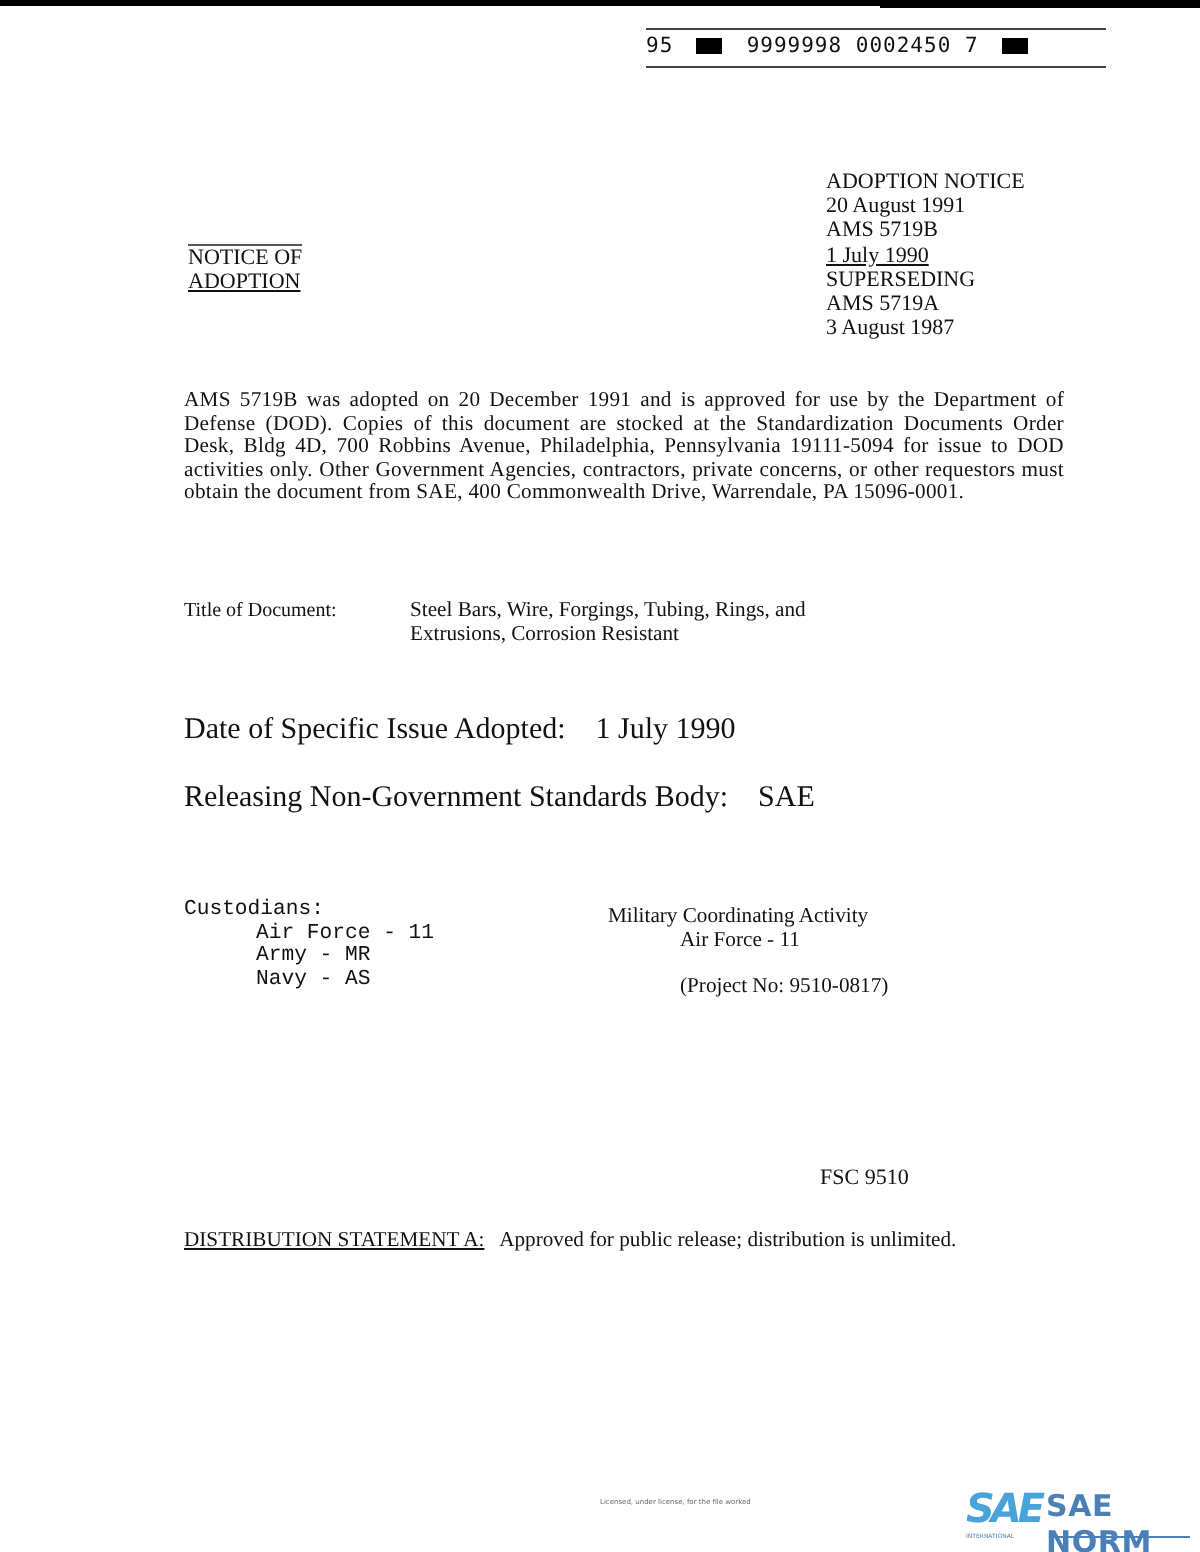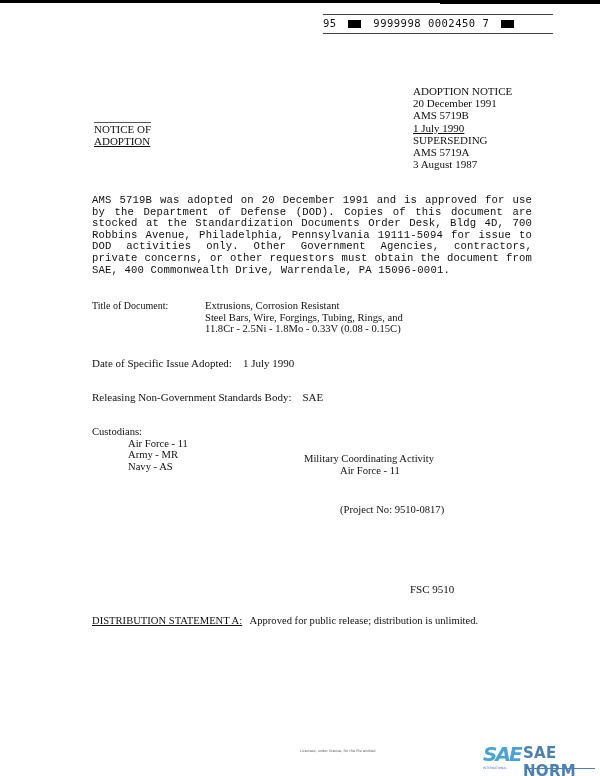--- a/index.html
+++ b/index.html
@@ -12,25 +12,25 @@
   .topbar-r { position: absolute; top: 0; left: 440px; width: 160px; height: 4px; background: #000; }
   .barcode { position: absolute; top: 14px; left: 323px; width: 230px; height: 18px;
     font-family: "DejaVu Sans Mono", monospace; font-size: 10.5px; letter-spacing: 0.5px;
     border-top: 1px solid #444; border-bottom: 1px solid #444; line-height: 16px; white-space: nowrap; }
   .barcode .blk { display: inline-block; width: 13px; height: 8px; background: #000; vertical-align: middle; margin: 0 5px; }
   .abs { position: absolute; white-space: nowrap; }
   .u { text-decoration: underline; }
   .notice { left: 94px; top: 81px; font-size: 11px; line-height: 12px; }
   .notice .l1 { border-top: 1px solid #555; display:inline-block;margin-top:41px; }
   .right-block { left: 413px; top: 85px; font-size: 11px; line-height: 12.2px; }
-  .para { left: 92px; top: 195px; width: 440px; font-size: 10.6px; line-height: 11.6px; white-space: normal; text-align: justify; letter-spacing: 0.15px; font-family: Liberation Mono, monospace; }
+  .para { left: 92px; top: 195px; width: 440px; font-size: 10.6px; line-height: 11.6px; white-space: normal; text-align: justify; letter-spacing: 0.15px; }
   .title-lbl { left: 92px; top: 300px; font-size: 10px; }
   .title-val { left: 205px; top: 300px; font-size: 10.6px; line-height: 11.6px; }
-  .row { font-size: 11px; }
-  .custodians { left: 92px; top: 426px; font-size: 10.6px; line-height: 11.6px; }
+  .row { font-size: 15px; }
+  .custodians { left: 92px; top: 450px; font-size: 10.6px; line-height: 11.6px; font-family: Liberation Mono, monospace; }
   .custodians .ind { padding-left: 36px; }
   .mil { left: 304px; top: 453px; font-size: 10.6px; line-height: 11.6px; }
   .fsc { left: 410px; top: 583px; font-size: 11px; }
   .dist { left: 92px; top: 615px; width: 440px; font-size: 10.6px; line-height: 11.6px; white-space: normal; }
   .footer-small { left: 300px; top: 749px; font-family: "DejaVu Sans", sans-serif; font-size: 3.5px; color: #666; }
   .logo { position: absolute; left: 483px; top: 742px; width: 117px; height: 30px; }
   .logo .sae-mark { position: absolute; left: 0; top: 0; font-family: "DejaVu Sans", sans-serif; font-weight: bold; font-size: 20px; color: #4aa3d8; font-style: italic; letter-spacing: -2px; }
   .logo .brand { position: absolute; left: 40px; top: 2px; font-family: "DejaVu Sans", sans-serif; font-weight: bold; font-size: 15px; color: #4a7fb8; letter-spacing: 0.3px; }
   .logo .sub { position: absolute; left: 0; top: 24px; font-family: "DejaVu Sans", sans-serif; font-size: 3px; color: #4a7fb8; }
   .logo .line { position: absolute; left: 44px; top: 26px; width: 68px; height: 1px; background: #4a7fb8; }
@@ -48,35 +48,34 @@
   <span class="blk"></span>
 </div>
 
 <div class="abs notice">
   <div><span class="l1">NOTICE OF</span></div>
   <div><span class="u">ADOPTION</span>&nbsp;&nbsp;&nbsp;</div>
 </div>
 
 <div class="abs right-block">
   <div>ADOPTION NOTICE</div>
-  <div>20 December 1991</div>
+  <div>20 August 1991</div>
   <div>AMS 5719B</div>
   <div class="u">1 July 1990</div>
   <div>SUPERSEDING</div>
   <div>AMS 5719A</div>
   <div>3 August 1987</div>
 </div>
 
 <div class="abs para">AMS 5719B was adopted on 20 December 1991 and is approved for use by the Department of Defense (DOD). Copies of this document are stocked at the Standardization Documents Order Desk, Bldg 4D, 700 Robbins Avenue, Philadelphia, Pennsylvania 19111-5094 for issue to DOD activities only. Other Government Agencies, contractors, private concerns, or other requestors must obtain the document from SAE, 400 Commonwealth Drive, Warrendale, PA 15096-0001.</div>
 
 <div class="abs title-lbl">Title of Document:</div>
 <div class="abs title-val">
+  <div>Steel Bars, Wire, Forgings, Tubing, Rings, and</div>
   <div>Extrusions, Corrosion Resistant</div>
-  <div>Steel Bars, Wire, Forgings, Tubing, Rings, and</div>
-  <div>11.8Cr - 2.5Ni - 1.8Mo - 0.33V (0.08 - 0.15C)</div>
 </div>
 
 <div class="abs row" style="left:92px; top:357px;">
   <span>Date of Specific Issue Adopted:</span>
   &nbsp;&nbsp;
   <span>1 July 1990</span>
 </div>
 
 <div class="abs row" style="left:92px; top:391px;">
   <span>Releasing Non-Government Standards Body:</span>
@@ -87,21 +86,21 @@
 <div class="abs custodians">
   <div>Custodians:</div>
   <div class="ind">Air Force - 11</div>
   <div class="ind">Army - MR</div>
   <div class="ind">Navy - AS</div>
 </div>
 
 <div class="abs mil">
   <div>Military Coordinating Activity</div>
   <div style="padding-left:36px;">Air Force - 11</div>
-  <div style="padding-left:36px; margin-top:28px;">(Project No: 9510-0817)</div>
+  <div style="padding-left:36px; margin-top:12px;">(Project No: 9510-0817)</div>
 </div>
 
 <div class="abs fsc">FSC 9510</div>
 
 <div class="abs dist">
   <span class="u">DISTRIBUTION STATEMENT A:</span>&nbsp;&nbsp;
   <span>Approved for public release; distribution is unlimited.</span>
 </div>
 
 <div class="abs footer-small">Licensed, under license, for the file worked</div>

